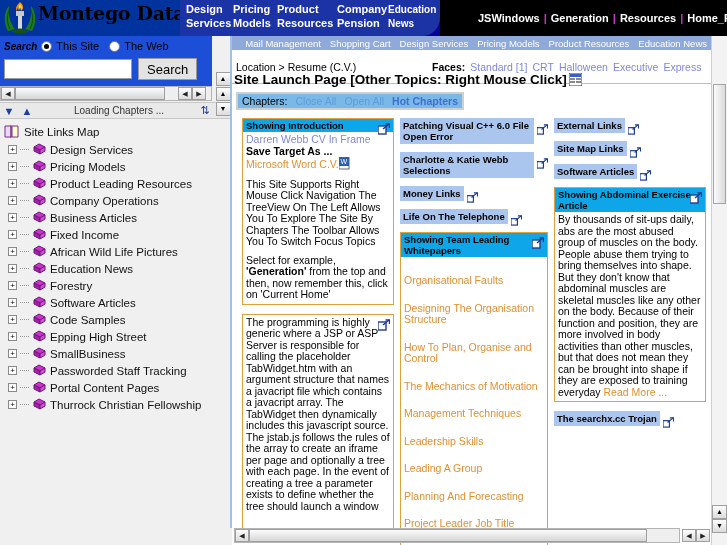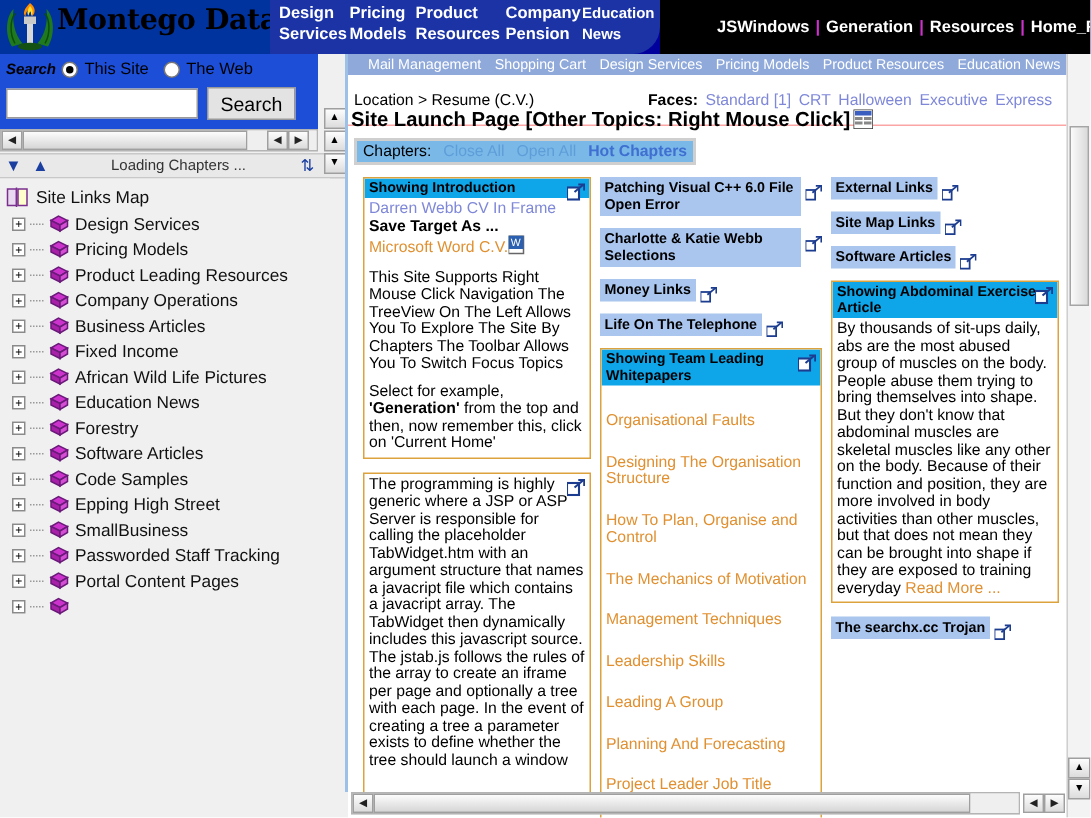--- a/index.html
+++ b/index.html
@@ -494,20 +494,21 @@
             <span>Portal Content Pages</span>
           </div>
           <div class="tree-item">
             <span class="plusbox">+</span>
             <span class="dotted"></span>
             <span class="bookico"><svg width="15" height="13" viewBox="0 0 15 13">
                 <path d="M2 4 L7 1 L13 4 L8 7 Z" fill="#cc33cc" stroke="#6b1a7a"></path>
                 <path d="M2 4 L2 8 L8 11 L8 7 Z" fill="#a81fa8" stroke="#6b1a7a"></path>
                 <path d="M13 4 L13 8 L8 11 L8 7 Z" fill="#d44fd4" stroke="#6b1a7a"></path>
               </svg></span>
+            <span>Thurrock Christian Fellowship</span>
           </div>
         </div>
     </div>
 
     <div class="vscroll-topright">
       <div class="vs-btn">▲</div>
       <div class="vs-btn">▲</div>
       <div class="vs-btn">▼</div>
     </div>
 

